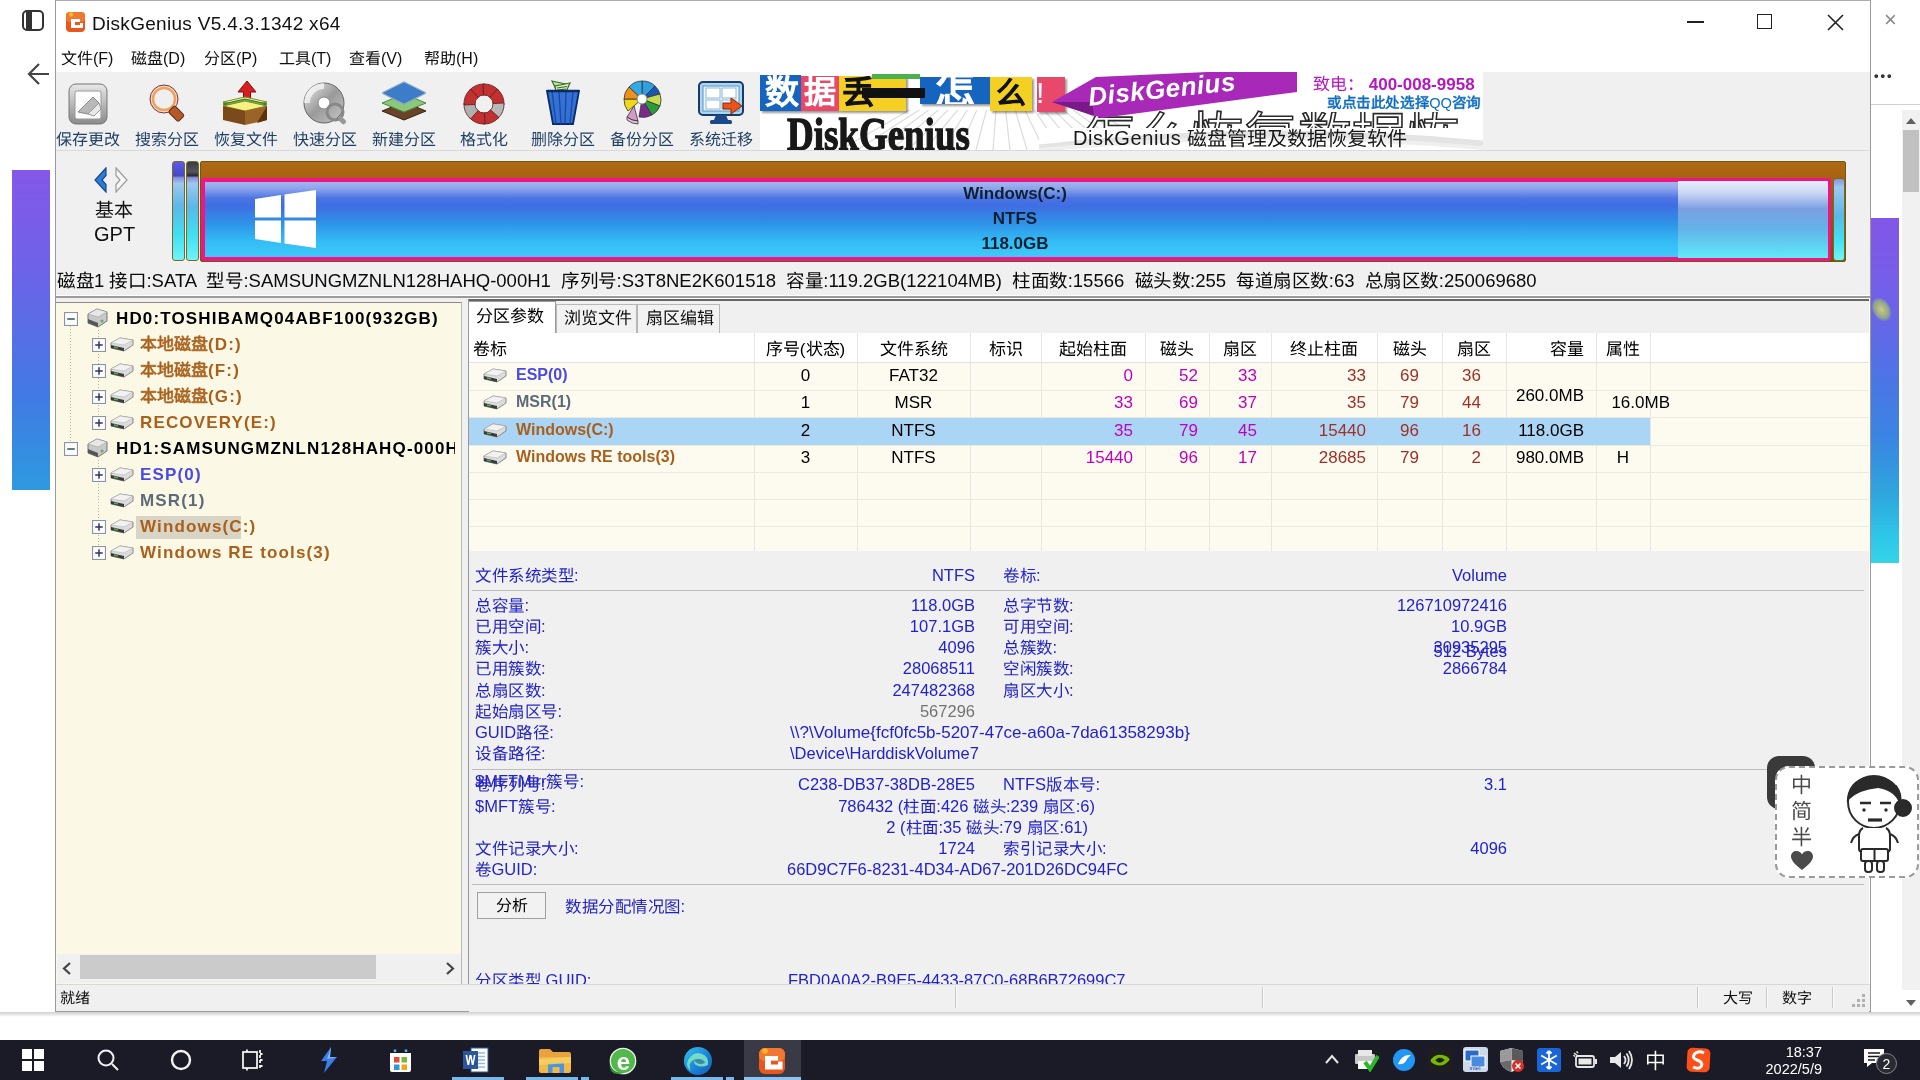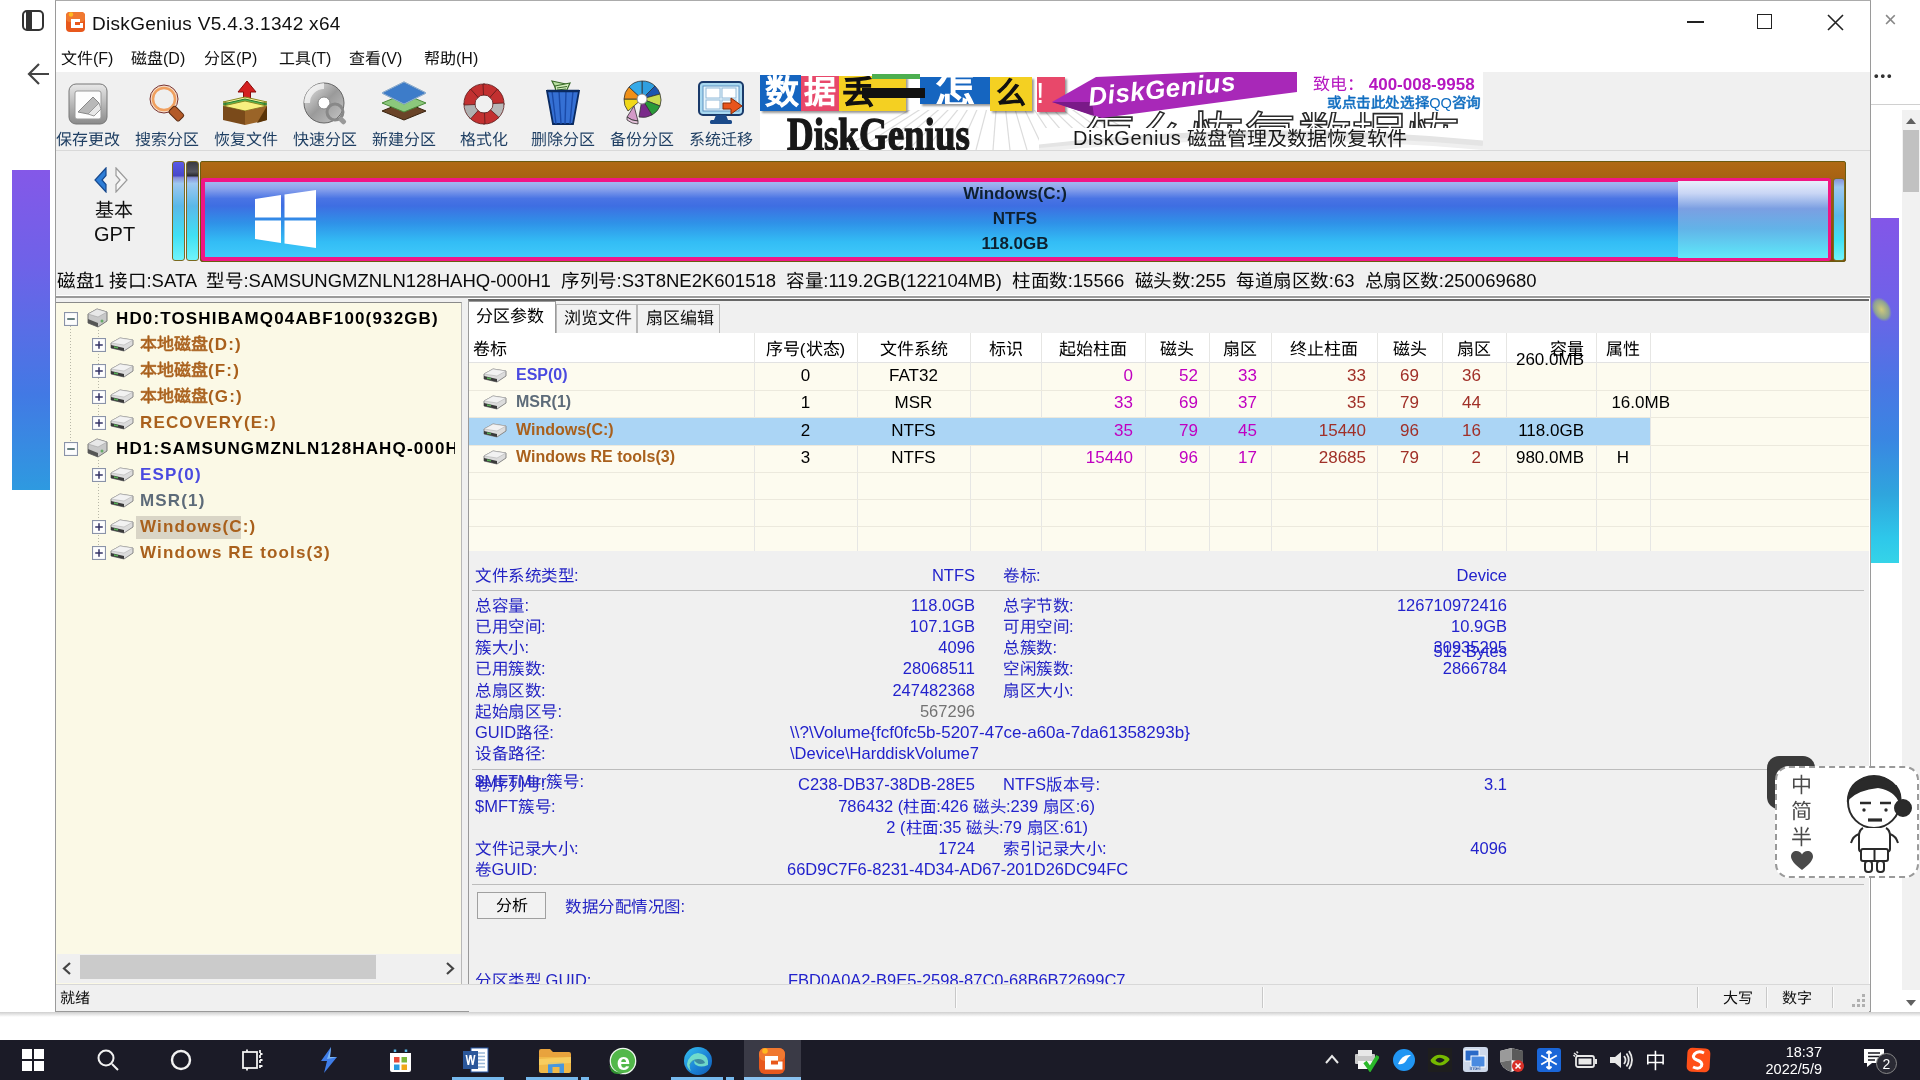--- a/index.html
+++ b/index.html
@@ -1100,21 +1100,21 @@
   </svg>
 <div class="ab bd" style="left:516px;top:366px;font-size:16px;font-weight:bold;color:#4a4ae0">ESP(0)</div>
 <div class="ab c" style="left:754px;top:366px;width:103px;font-size:17px;color:#000">0</div>
 <div class="ab c" style="left:857px;top:366px;width:113px;font-size:17px;color:#000">FAT32</div>
 <div class="ab r" style="left:1041px;top:366px;width:92px;font-size:17px;color:#c000c0">0</div>
 <div class="ab r" style="left:1145px;top:366px;width:53px;font-size:17px;color:#c000c0">52</div>
 <div class="ab r" style="left:1209px;top:366px;width:48px;font-size:17px;color:#c000c0">33</div>
 <div class="ab r" style="left:1271px;top:366px;width:95px;font-size:17px;color:#a03028">33</div>
 <div class="ab r" style="left:1377px;top:366px;width:42px;font-size:17px;color:#a03028">69</div>
 <div class="ab r" style="left:1442px;top:366px;width:39px;font-size:17px;color:#a03028">36</div>
-<div class="ab r" style="left:1466px;top:350px;width:118px;font-size:17px;color:#000">260.0MB</div>
+<div class="ab r" style="left:1466px;top:386px;width:118px;font-size:17px;color:#000">260.0MB</div>
 <svg class="ab" style="left:483px;top:395px" width="24" height="16" viewBox="0 0 24 16">
 <path d="M1 6 L10 1 L23 3 L23 8 L14 14 L1 11 Z" fill="#dcdcdc" stroke="#888"></path>
 <path d="M1 6 L10 1 L23 3 L14 8 Z" fill="#f2f2f2" stroke="#aaa" stroke-width="0.5"></path>
 <path d="M1 8 L14 11 L14 14 L1 11 Z" fill="#3a3a3a"></path>
 <rect x="4" y="8.6" width="4" height="1.6" fill="#5a5" transform="skewY(10)"></rect>
   </svg>
 <div class="ab bd" style="left:516px;top:393px;font-size:16px;font-weight:bold;color:#5d6b79">MSR(1)</div>
 <div class="ab c" style="left:754px;top:393px;width:103px;font-size:17px;color:#000">1</div>
 <div class="ab c" style="left:857px;top:393px;width:113px;font-size:17px;color:#000">MSR</div>
 <div class="ab r" style="left:1041px;top:393px;width:92px;font-size:17px;color:#c000c0">33</div>
@@ -1169,21 +1169,21 @@
       <use href="#u7c7b"></use>
     </svg><svg class="k">
       <use href="#u578b"></use>
     </svg>:</div>
 <div class="ab r" style="left:600px;top:566px;width:375px;font-size:16.5px;color:#2222cc">NTFS</div>
 <div class="ab" style="left:1003px;top:566px;font-size:16.5px;color:#2424c4"><svg class="k">
       <use href="#u5377"></use>
     </svg><svg class="k">
       <use href="#u6807"></use>
     </svg>:</div>
-<div class="ab r" style="left:1100px;top:566px;width:407px;font-size:16.5px;color:#2222cc">Device</div>
+<div class="ab r" style="left:1100px;top:566px;width:407px;font-size:16.5px;color:#2222cc">Volume</div>
 <div class="ab" style="left:472px;top:590px;width:1392px;height:1px;background:#bcbcbc"></div>
 <div class="ab" style="left:475px;top:596px;font-size:16.5px;color:#2424c4"><svg class="k">
       <use href="#u603b"></use>
     </svg><svg class="k">
       <use href="#u5bb9"></use>
     </svg><svg class="k">
       <use href="#u91cf"></use>
     </svg>:</div>
 <div class="ab r" style="left:600px;top:596px;width:375px;font-size:16.5px;color:#2222cc">118.0GB</div>
 <div class="ab" style="left:1003px;top:596px;font-size:16.5px;color:#2424c4"><svg class="k">
@@ -1410,21 +1410,21 @@
     </svg>:</div>
 <div class="ab" style="left:475px;top:971px;font-size:16.5px;color:#2424c4;clip-path:inset(0 0 6px 0)"><svg class="k">
       <use href="#u5206"></use>
     </svg><svg class="k">
       <use href="#u533a"></use>
     </svg><svg class="k">
       <use href="#u7c7b"></use>
     </svg><svg class="k">
       <use href="#u578b"></use>
     </svg> GUID:</div>
-<div class="ab" style="left:788px;top:971px;font-size:16.5px;color:#2222cc;clip-path:inset(0 0 6px 0)">FBD0A0A2-B9E5-2598-87C0-68B6B72699C7</div>
+<div class="ab" style="left:788px;top:971px;font-size:16.5px;color:#2222cc;clip-path:inset(0 0 6px 0)">FBD0A0A2-B9E5-4433-87C0-68B6B72699C7</div>
 <div class="ab" style="left:56px;top:984px;width:1814px;height:27px;background:#f0f0f0;border-top:1px solid #d8d8d8"></div>
 <div class="ab" style="left:60px;top:989px;font-size:15px;color:#111"><svg class="k">
       <use href="#u5c31"></use>
     </svg><svg class="k">
       <use href="#u7eea"></use>
     </svg></div>
 <div class="ab" style="left:955px;top:987px;width:1px;height:21px;background:#c8c8c8"></div>
 <div class="ab" style="left:956px;top:987px;width:1px;height:21px;background:#fbfbfb"></div>
 <div class="ab" style="left:1262px;top:987px;width:1px;height:21px;background:#c8c8c8"></div>
 <div class="ab" style="left:1263px;top:987px;width:1px;height:21px;background:#fbfbfb"></div>

